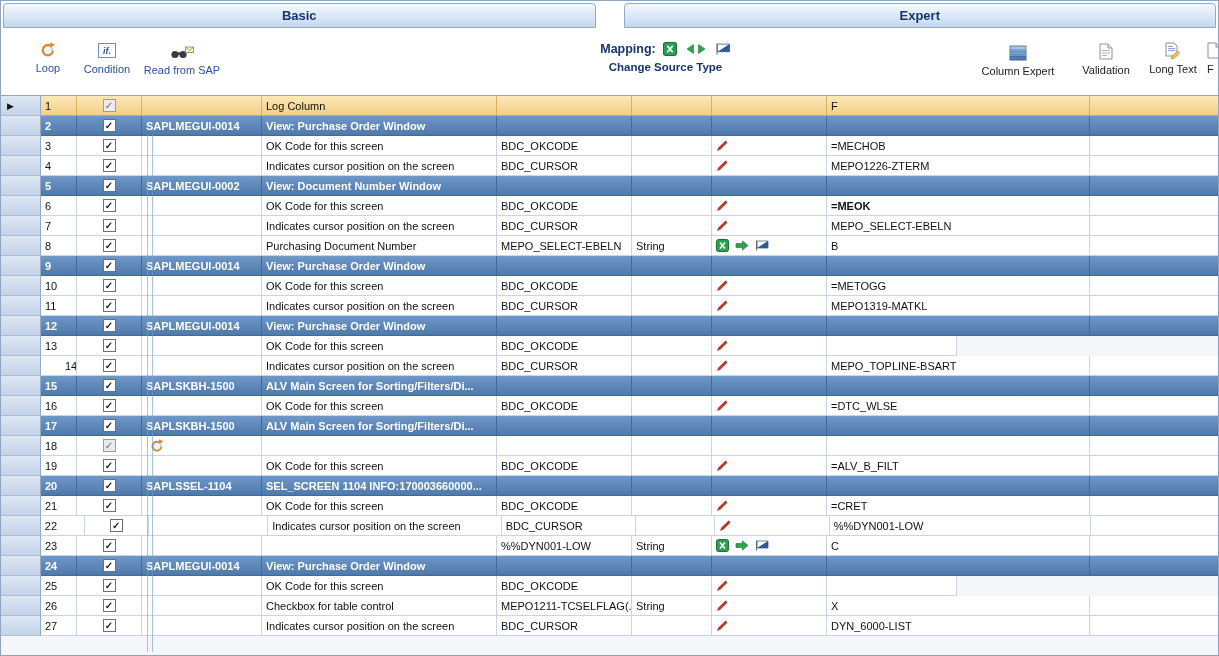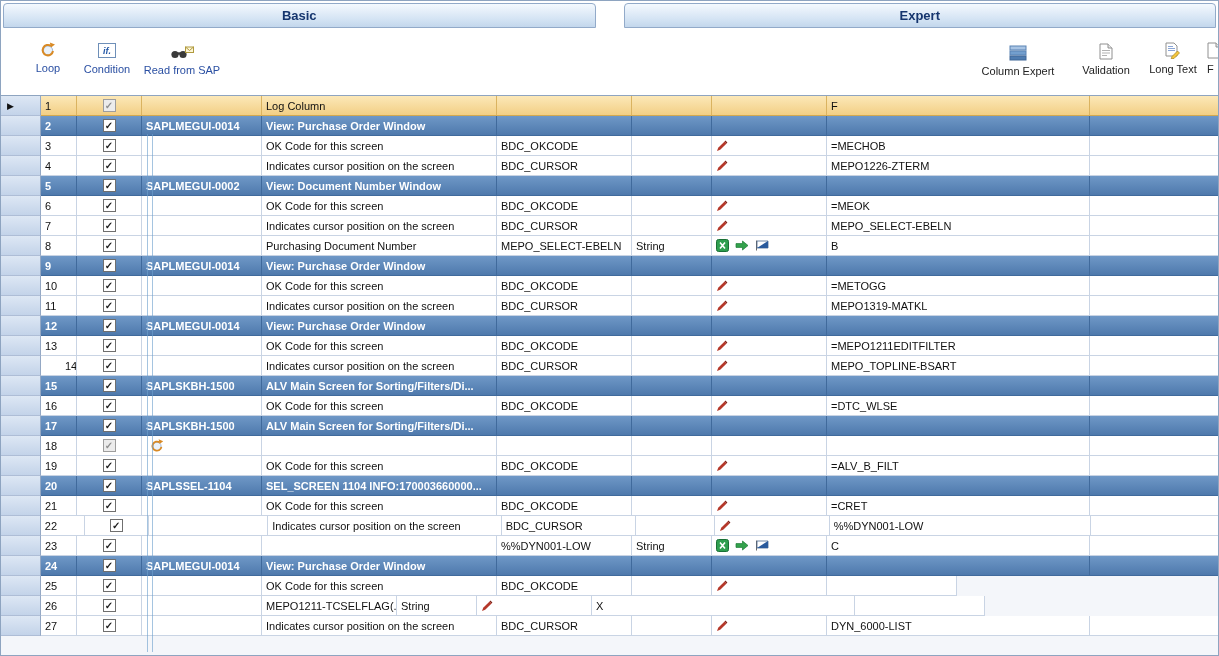--- a/index.html
+++ b/index.html
@@ -100,20 +100,45 @@
             <circle cx="5" cy="9.5" r="3.6" fill="#3a3a3a"></circle>
             <circle cx="13" cy="9.5" r="3.6" fill="#3a3a3a"></circle>
             <rect x="7.5" y="7.3" width="3" height="2.4" fill="#3a3a3a"></rect>
             <rect x="15.5" y="2" width="8" height="5.5" fill="#fdf6d8" stroke="#b09a3e"></rect>
             <path d="M15.5 2 L19.5 5.5 23.5 2" fill="none" stroke="#b09a3e"></path>
           </svg>
       </span>
       <span class="lbl">Read from SAP</span>
     </div>
 
+    <div class="tb-center">
+      <div class="row1">
+        <span class="maplbl">Mapping:</span>
+        <span class="mini">
+          <svg width="14" height="14" viewBox="0 0 13 13">
+              <rect x="0.5" y="0.5" width="12" height="12" rx="2" fill="#2e9e4f" stroke="#197036"></rect>
+              <path d="M4 3.5 L9 9.5 M9 3.5 L4 9.5" stroke="#fff" stroke-width="1.6"></path>
+            </svg>
+        </span>
+        <span class="mini">
+          <svg width="24" height="12" viewBox="0 0 24 12">
+              <path d="M9.5 1.5 L3 6 L9.5 10.5 Z" fill="#33a24c" stroke="#1b7a33" stroke-width="0.6"></path>
+              <path d="M14.5 1.5 L21 6 L14.5 10.5 Z" fill="#33a24c" stroke="#1b7a33" stroke-width="0.6"></path>
+            </svg>
+        </span>
+        <span class="mini">
+          <svg width="16" height="12" viewBox="0 0 14 11">
+              <path d="M1.5 0.5 V10.5" stroke="#666"></path>
+              <path d="M2 1 H13 V8 H2 Z" fill="#fff" stroke="#49688f" stroke-width="0.8"></path>
+              <path d="M13 1 V8 H2 Z" fill="#2a5a9c"></path>
+            </svg>
+        </span>
+      </div>
+      <div class="cst">Change Source Type</div>
+    </div>
 
     <div class="tb-item dark" style="left:972px; top:14px; width:90px;">
       <span class="ic">
         <svg width="18" height="16" viewBox="0 0 18 16">
             <rect x="1" y="1" width="16" height="4" fill="#a8c4e4" stroke="#5b83b4"></rect>
             <rect x="1" y="6" width="16" height="4" fill="#739fce" stroke="#5b83b4"></rect>
             <rect x="1" y="11" width="16" height="4" fill="#4f7cb0" stroke="#3f6697"></rect>
           </svg>
       </span>
       <span class="lbl">Column Expert</span>
@@ -278,21 +303,21 @@
         <div class="cell" style="width: 115px;">
           <span class="mapicons">
             <span style="display: inline-flex;">
               <svg width="12" height="12" viewBox="0 0 12 12">
                 <path d="M1 11 L2.2 7.8 8.6 1.4 10.6 3.4 4.2 9.8 Z" fill="#b5382a"></path>
                 <path d="M8.6 1.4 10.6 3.4 11.4 2.6 9.4 0.6 Z" fill="#7c2117"></path>
               </svg>
             </span>
           </span>
         </div>
-        <div class="cell" style="width: 263px;">=MEOK</div>
+        <div class="cell" style="width: 263px; font-weight: bold;">=MEOK</div>
         <div class="cell" style="width: 130px;"></div>
       </div>
       <div class="grow">
         <div class="cell selc" style="width: 40px;"></div>
         <div class="cell" style="width: 36px;">7</div>
         <div class="cell center" style="width: 65px;">
           <div class="cb">
             <span class="tick">✓</span>
           </div>
         </div>
@@ -455,21 +480,20 @@
         <div class="cell" style="width: 115px;">
           <span class="mapicons">
             <span style="display: inline-flex;">
               <svg width="12" height="12" viewBox="0 0 12 12">
                 <path d="M1 11 L2.2 7.8 8.6 1.4 10.6 3.4 4.2 9.8 Z" fill="#b5382a"></path>
                 <path d="M8.6 1.4 10.6 3.4 11.4 2.6 9.4 0.6 Z" fill="#7c2117"></path>
               </svg>
             </span>
           </span>
         </div>
-        <div class="cell" style="width: 263px;">=MEPO1211EDITFILTER</div>
         <div class="cell" style="width: 130px;"></div>
       </div>
       <div class="grow">
         <div class="cell selc" style="width: 40px;"></div>
         <div class="cell" style="width: 36px; padding-left: 24px;">14</div>
         <div class="cell center" style="width: 65px;">
           <div class="cb">
             <span class="tick">✓</span>
           </div>
         </div>
@@ -759,20 +783,21 @@
       </div>
       <div class="grow">
         <div class="cell selc" style="width: 40px;"></div>
         <div class="cell" style="width: 36px;">26</div>
         <div class="cell center" style="width: 65px;">
           <div class="cb">
             <span class="tick">✓</span>
           </div>
         </div>
         <div class="cell" style="width: 120px;"></div>
+        <div class="cell" style="width: 235px;">Checkbox for table control</div>
         <div class="cell" style="width: 135px;">MEPO1211-TCSELFLAG(...</div>
         <div class="cell" style="width: 80px;">String</div>
         <div class="cell" style="width: 115px;">
           <span class="mapicons">
             <span style="display: inline-flex;">
               <svg width="12" height="12" viewBox="0 0 12 12">
                 <path d="M1 11 L2.2 7.8 8.6 1.4 10.6 3.4 4.2 9.8 Z" fill="#b5382a"></path>
                 <path d="M8.6 1.4 10.6 3.4 11.4 2.6 9.4 0.6 Z" fill="#7c2117"></path>
               </svg>
             </span>

